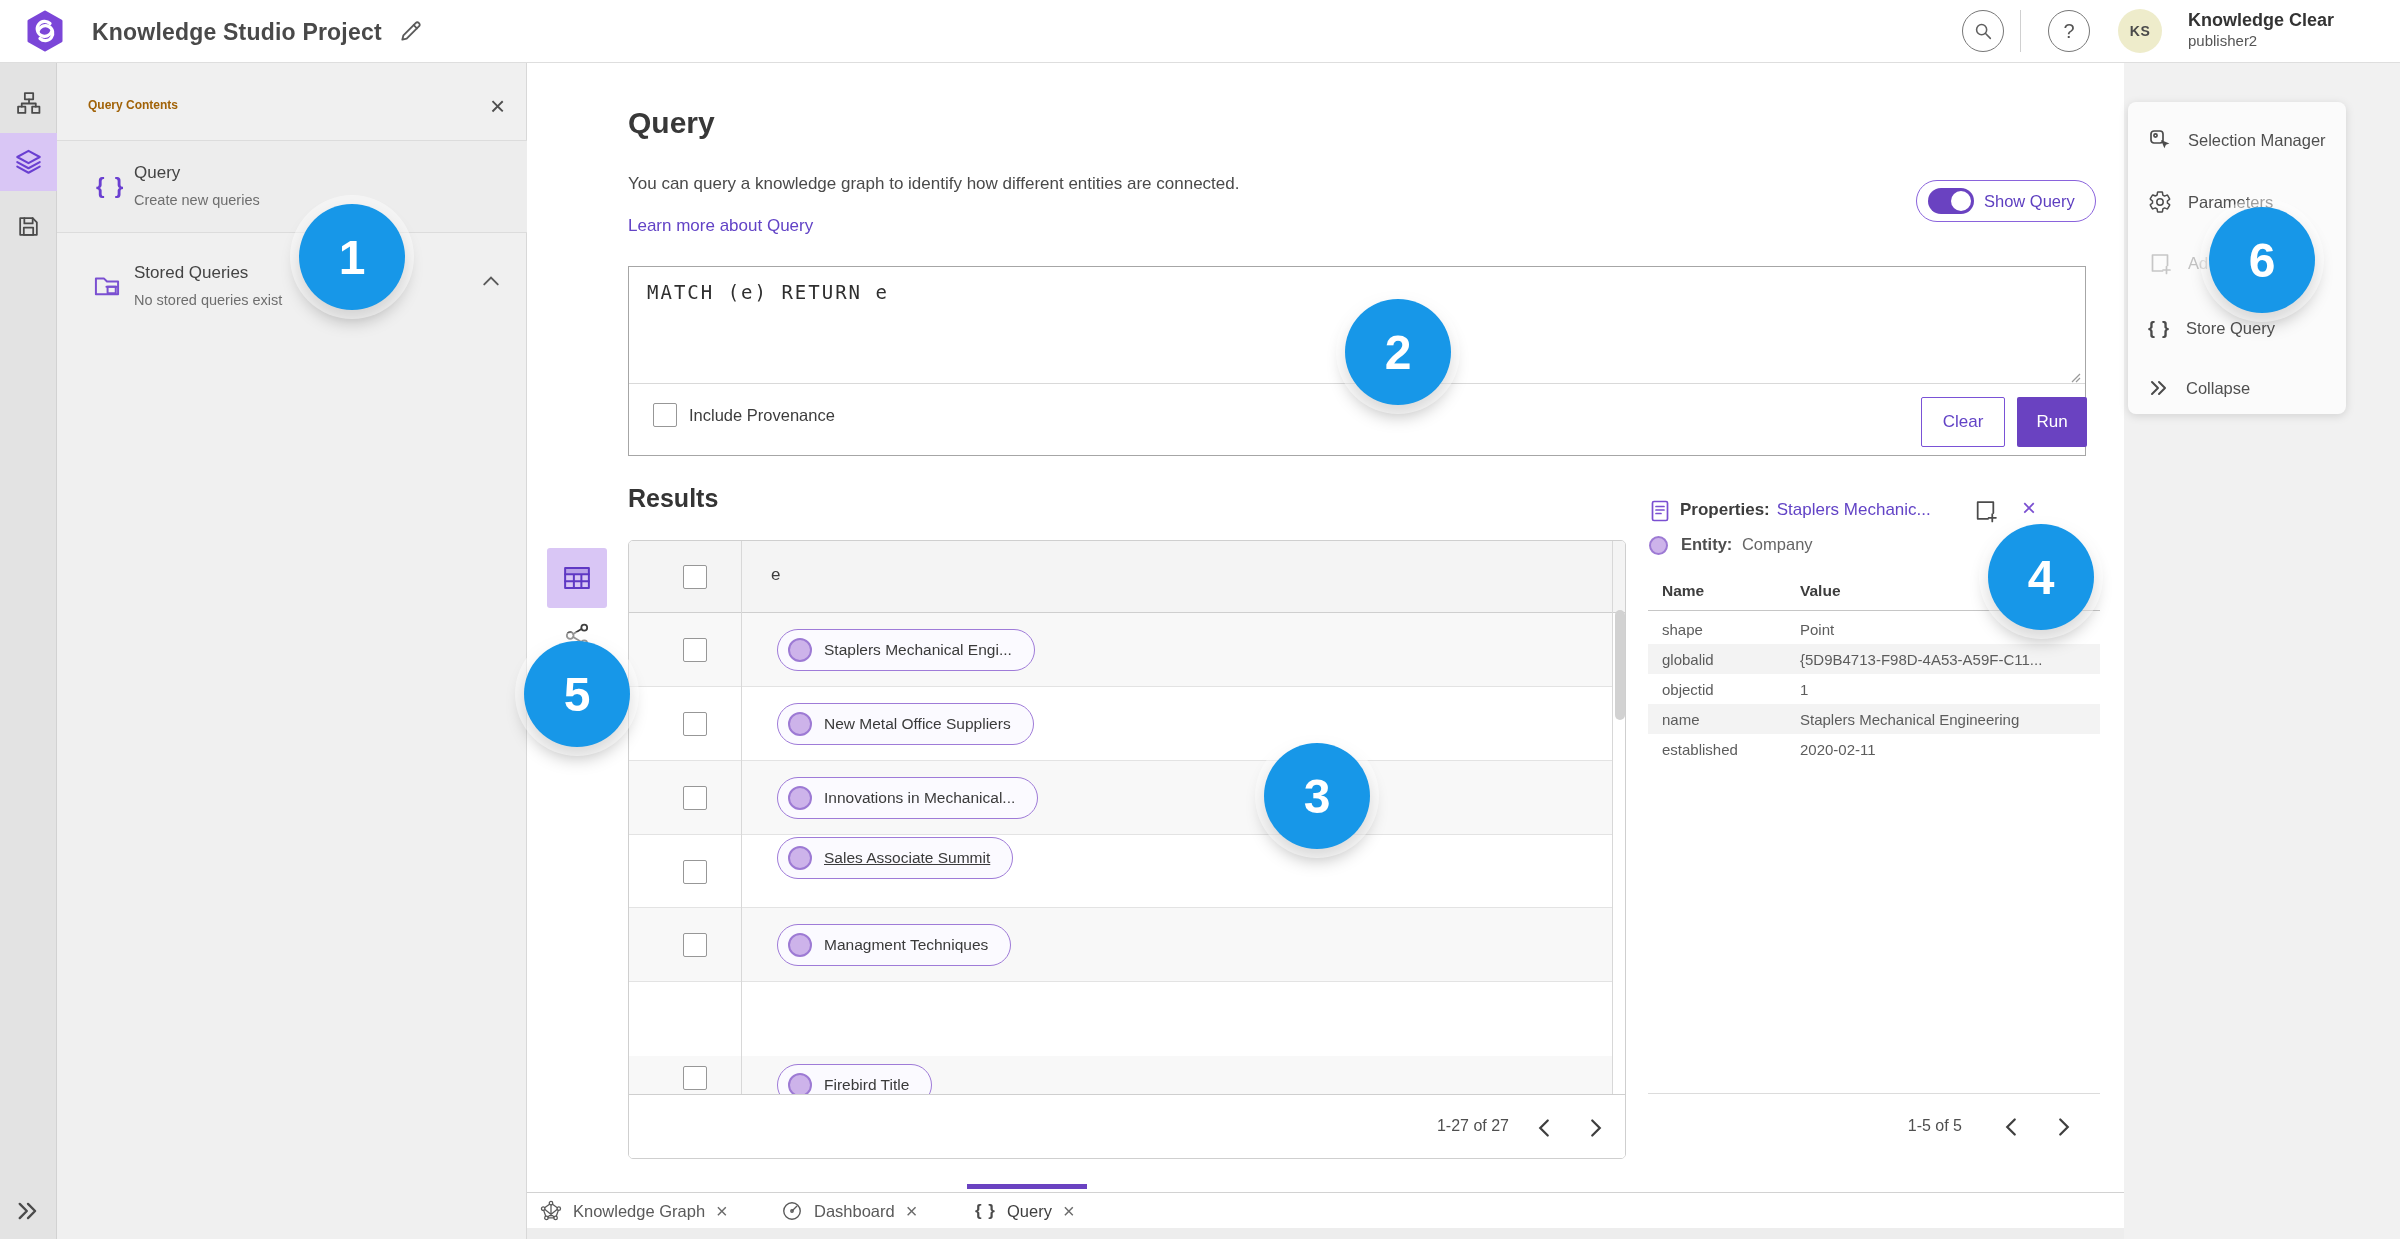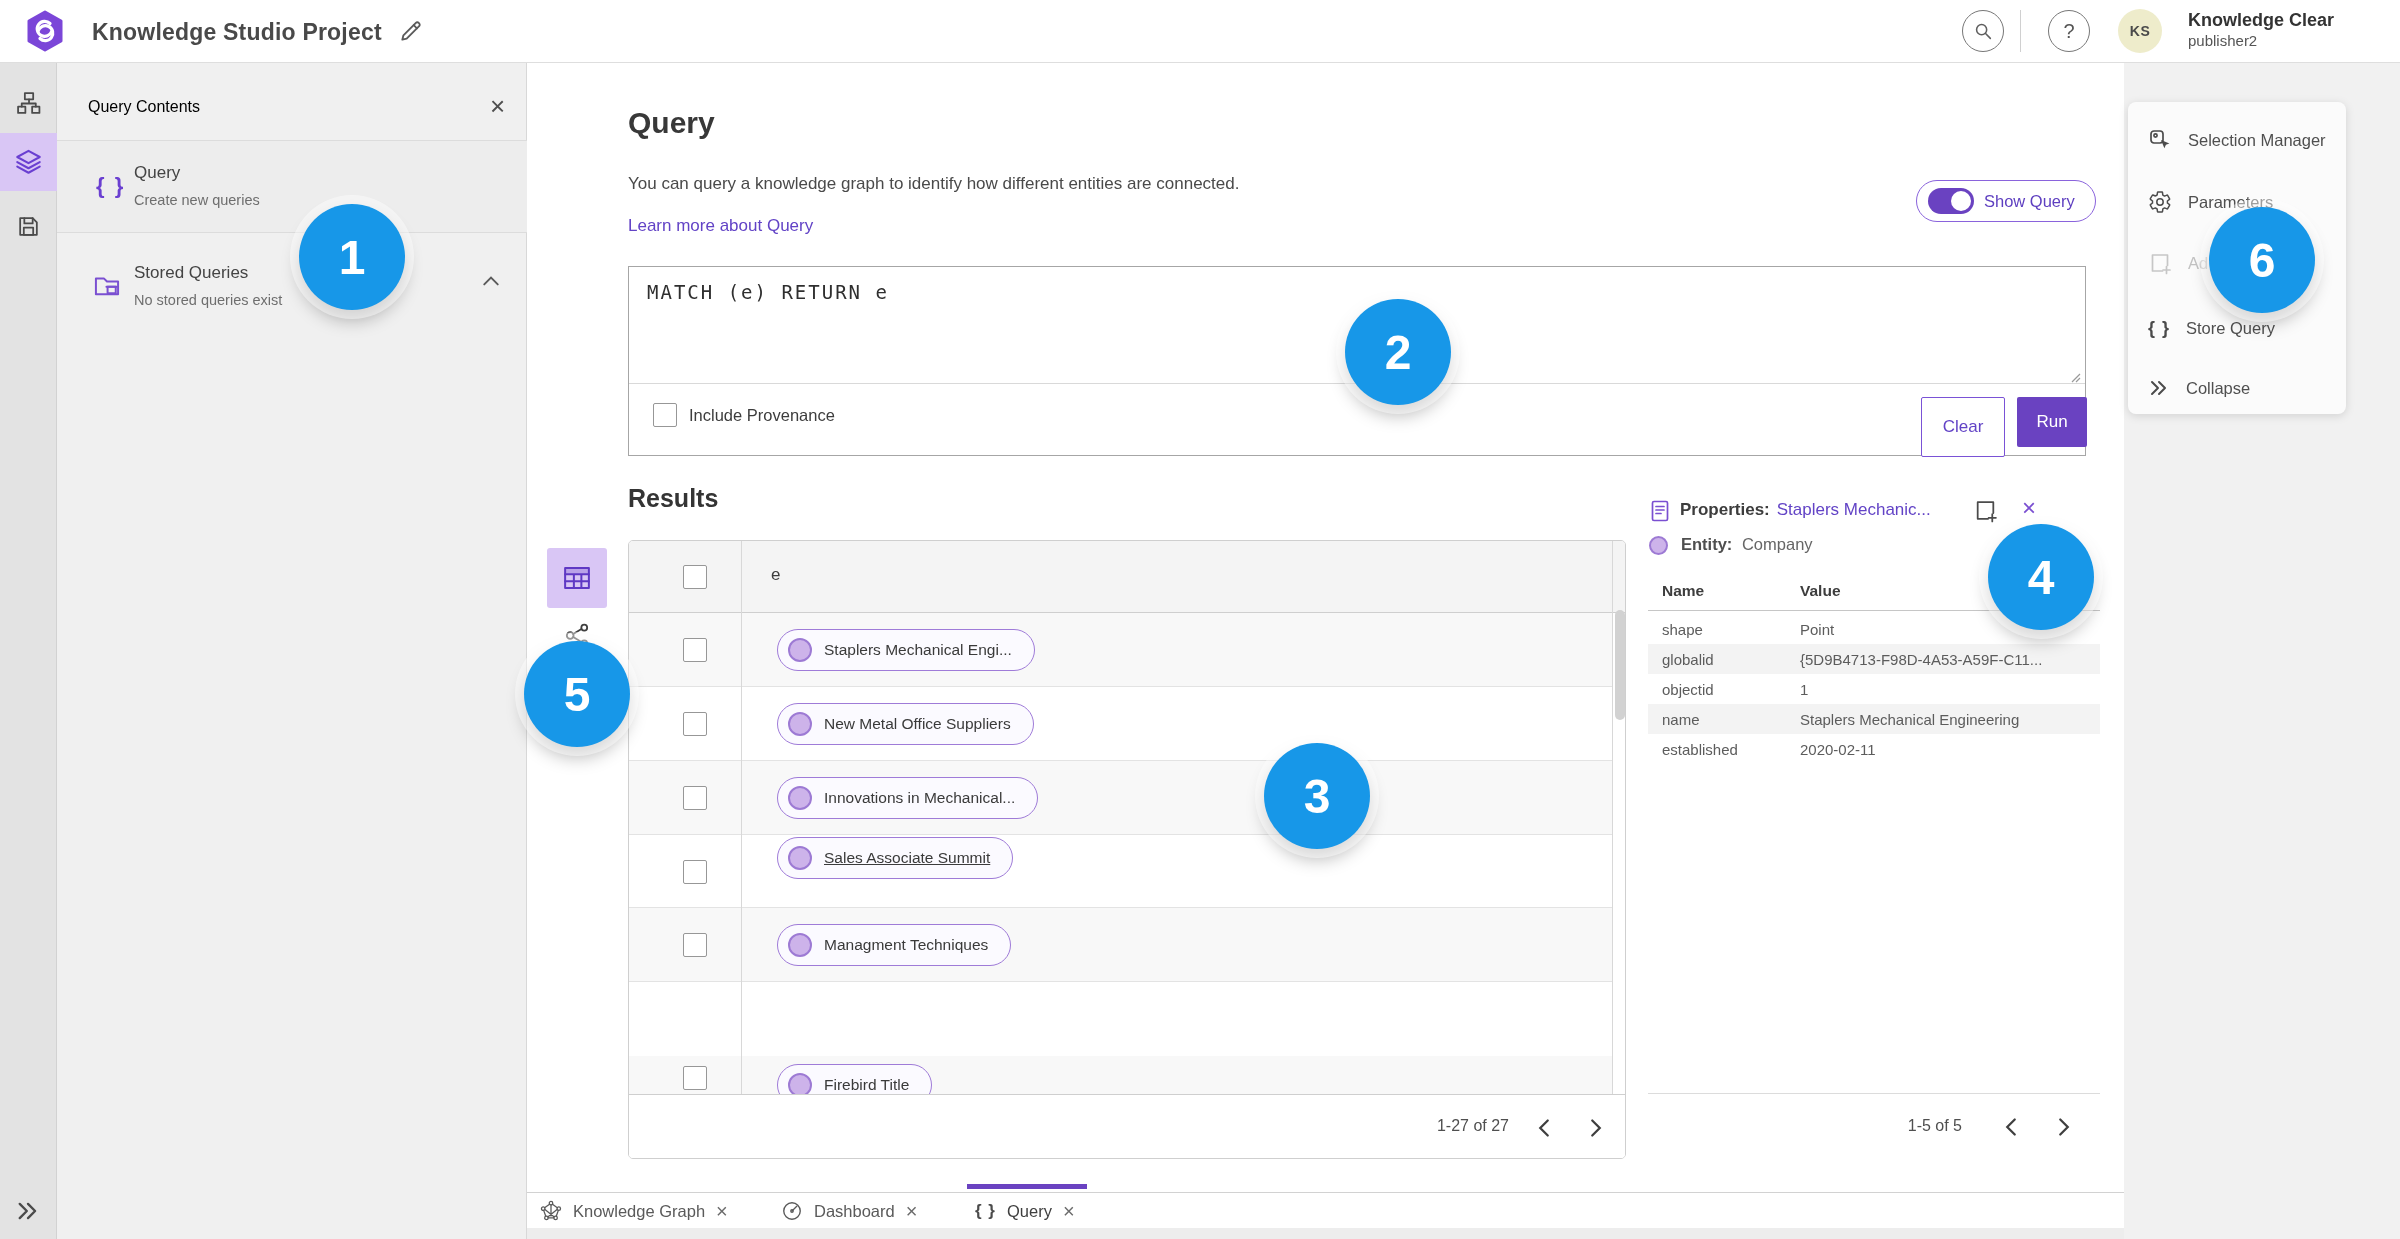--- a/index.html
+++ b/index.html
@@ -14,21 +14,21 @@
   .app-title{left:92px;top:19px;font-size:23px;font-weight:600;color:#494949;letter-spacing:.2px;}
   .circle-btn{width:42px;height:42px;border:1px solid #777;border-radius:50%;display:flex;align-items:center;justify-content:center;background:#fff;box-sizing:border-box;}
   .avatar{width:44px;height:44px;border-radius:50%;background:#eeeccb;display:flex;align-items:center;justify-content:center;font-size:14px;font-weight:600;color:#4a4a4a;letter-spacing:.5px;}
   .user-name{font-size:18px;font-weight:700;color:#333;}
   .user-role{font-size:15px;color:#555;margin-top:1px;}
   
   .rail{left:0;top:62px;width:57px;height:1177px;background:#e3e3e3;border-right:1px solid #d2d2d2;box-sizing:border-box;z-index:4;}
   .rail-sel{left:0;top:133px;width:57px;height:58px;background:#d9c6f5;}
   
   .lpanel{left:57px;top:62px;width:470px;height:1177px;background:#f0f0f0;border-right:1px solid #d8d8d8;box-sizing:border-box;z-index:3;}
-  .lp-title{left:88px;top:98px;font-size:16px;font-weight:400;color:#000000;}
+  .lp-title{left:88px;top:98px;font-size:12px;font-weight:700;color:#a16207;}
   .divider{background:#dcdcdc;height:1px;}
   .item-title{font-size:17px;color:#444;font-weight:500;}
   .item-sub{font-size:14.5px;color:#6e6e6e;margin-top:5px;}
   .filter{left:88px;top:327px;width:412px;height:42px;background:#fff;border:1px solid #959595;box-sizing:border-box;display:flex;align-items:center;gap:10px;padding:0 12px;}
   .filter input{border:none;outline:none;font-size:16.5px;font-family:"Liberation Sans",sans-serif;color:#444;width:100%;background:transparent;}
   .filter input::placeholder{color:#9a9a9a;}
   .close-x{font-size:26px;color:#4f4f4f;line-height:20px;}
   
   .h1{left:628px;top:106px;font-size:30px;font-weight:700;color:#383838;}
   .desc{left:628px;top:174px;font-size:17px;color:#4a4a4a;}
@@ -204,21 +204,21 @@
   </div>
 
   <div class="abs editor">
     <div class="code">MATCH (e) RETURN e</div>
     <div class="code-div"></div>
     <svg class="grip" viewBox="0 0 12 12">
       <path d="M11 3 3 11M11 7 7 11" stroke="#9a9a9a" stroke-width="1.2"></path>
     </svg>
     <div class="abs checkbox" style="left:24px;top:136px;"></div>
     <div class="abs cb-label" style="left:60px;top:139px;">Include Provenance</div>
-    <button class="abs btn-outline" style="left:1292px;top:130px;width:84px;height:60px;">Clear</button>
+    <button class="abs btn-outline" style="left:1292px;top:130px;width:84px;height:50px;">Clear</button>
     <button class="abs btn-solid" style="left:1388px;top:130px;width:70px;height:50px;">Run</button>
   </div>
 
   <div class="abs h2">Results</div>
 
   <div class="abs viewtab">
     <svg width="30" height="30" viewBox="0 0 24 24" class="ico" style="stroke:#5f38c4;stroke-width:1.6">
       <rect x="2.5" y="4" width="19" height="16"></rect>
       <path d="M2.5 9h19M2.5 14.5h19M9.5 9v11M15.5 9v11"></path>
       <path d="M2.5 4h19v5h-19z" fill="#5f38c4" fill-opacity="0.25" stroke="none"></path>

